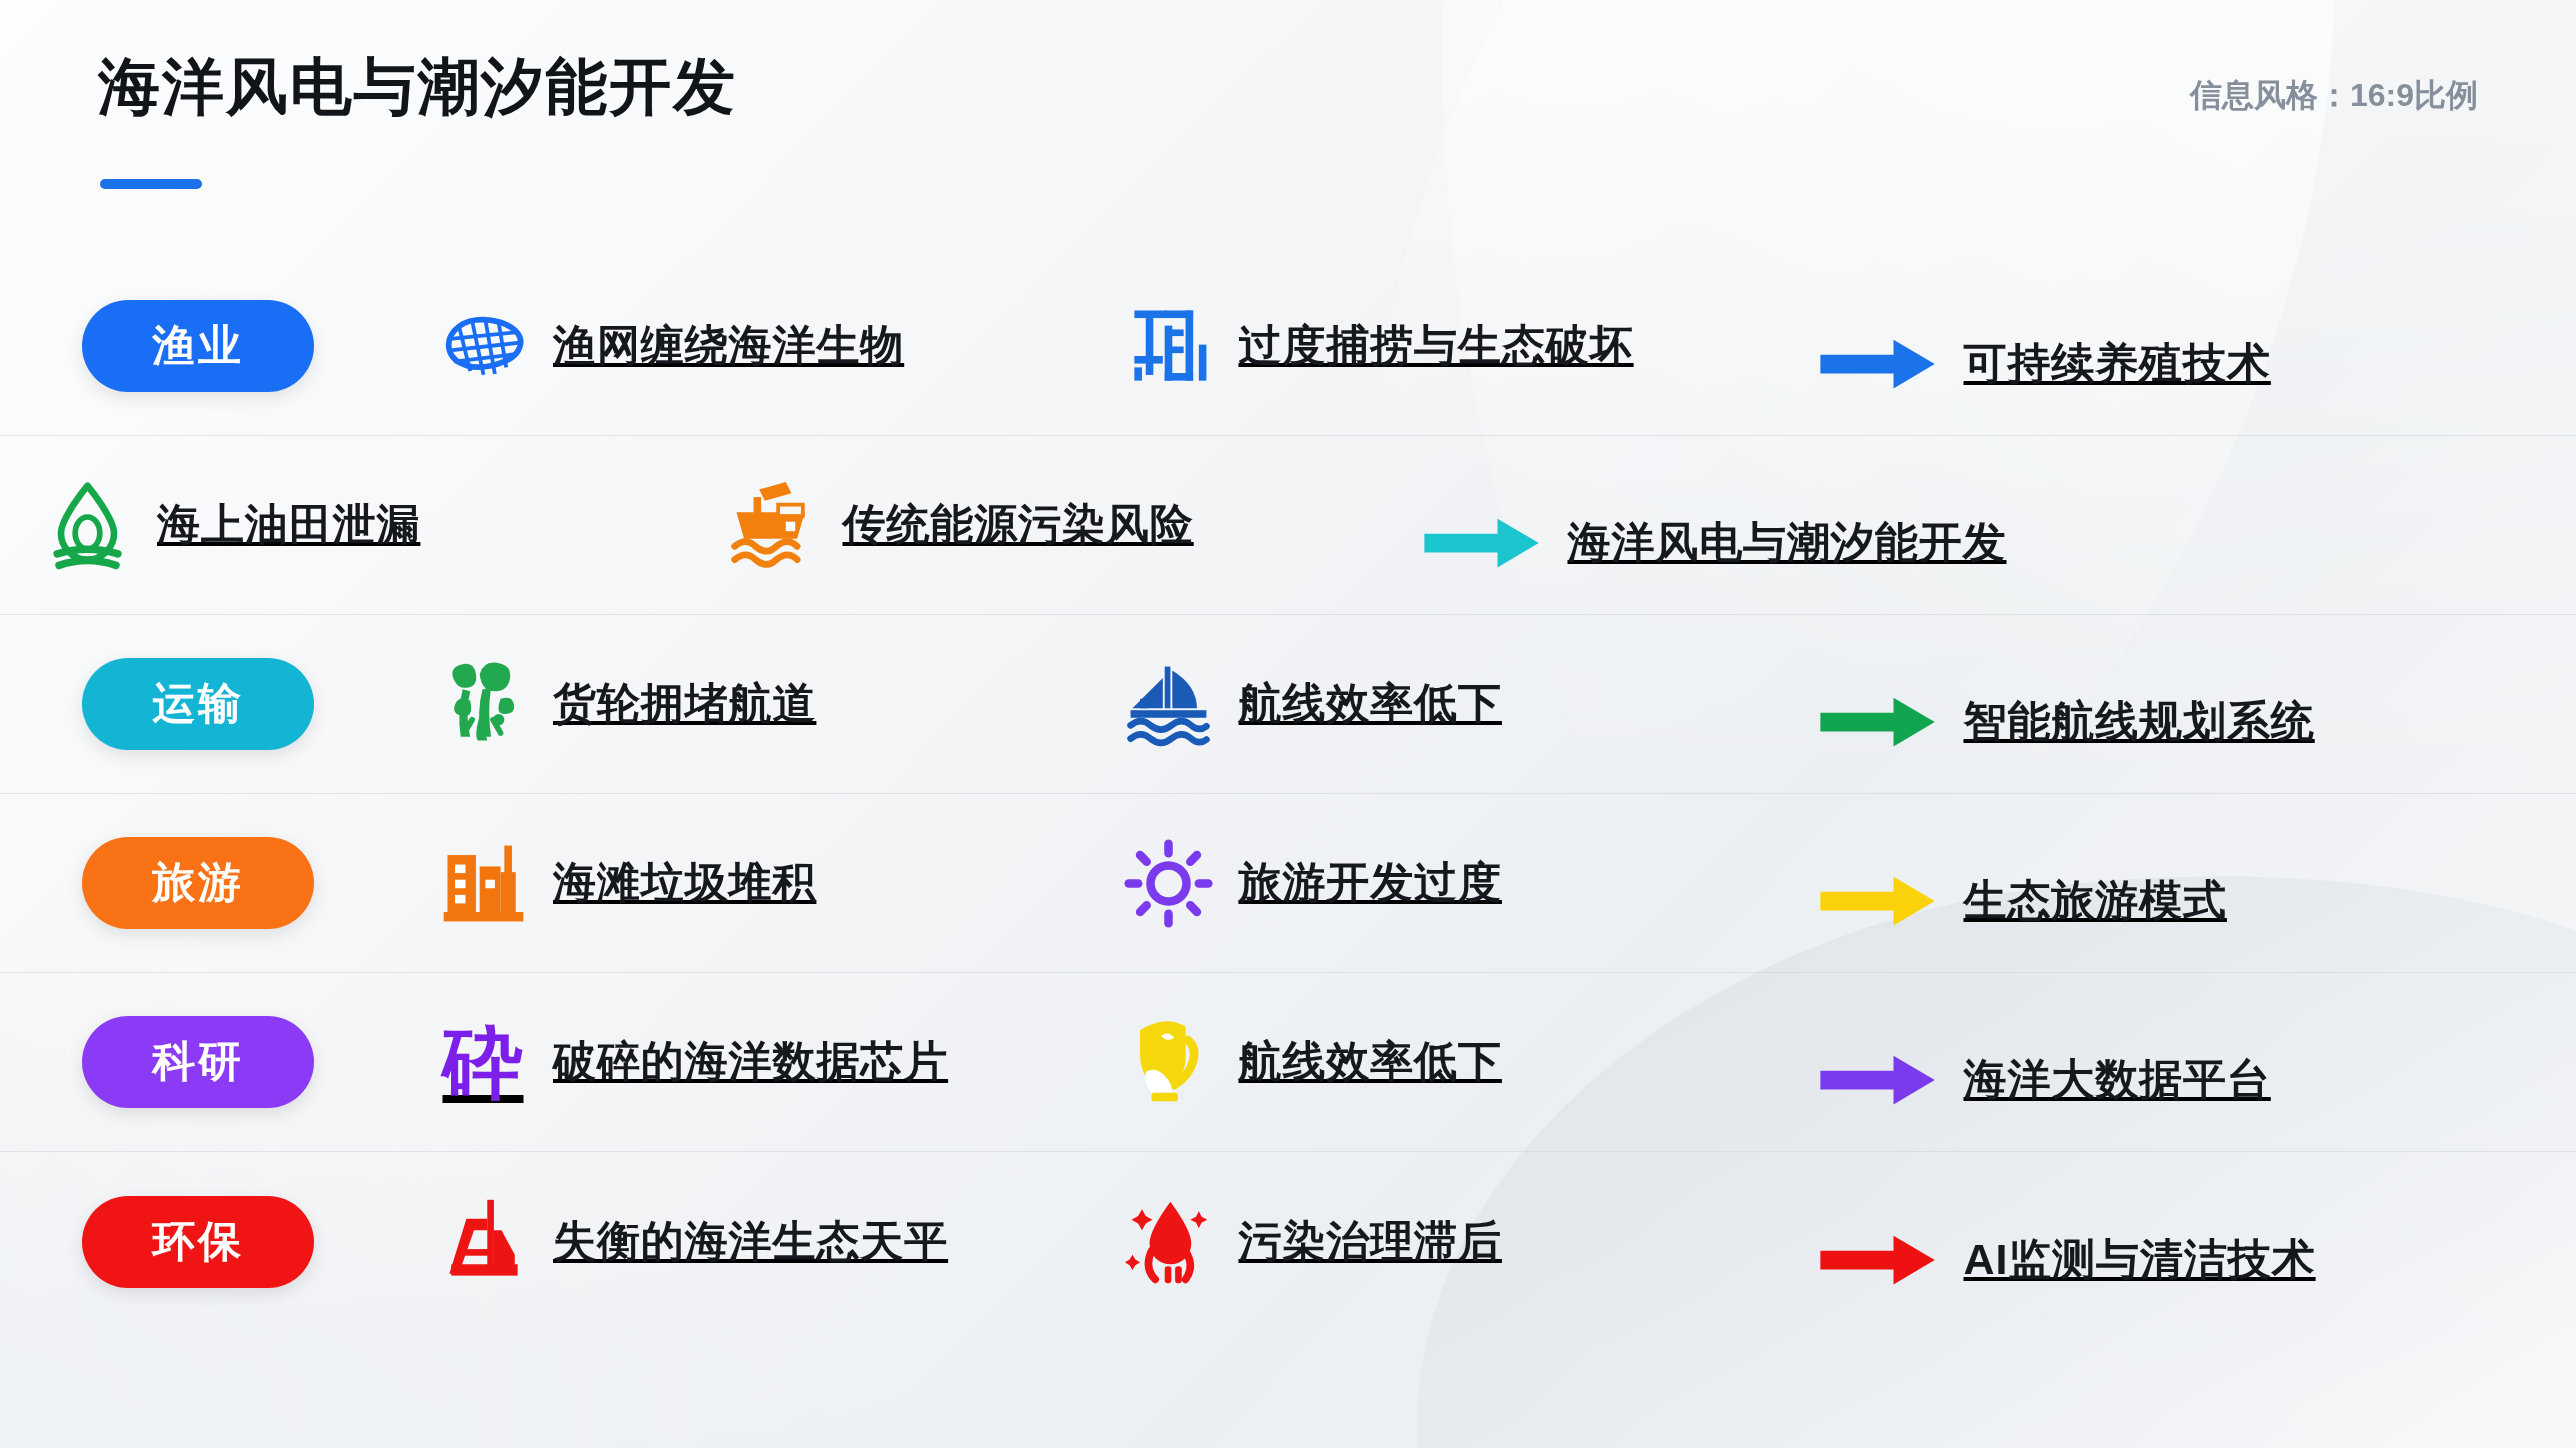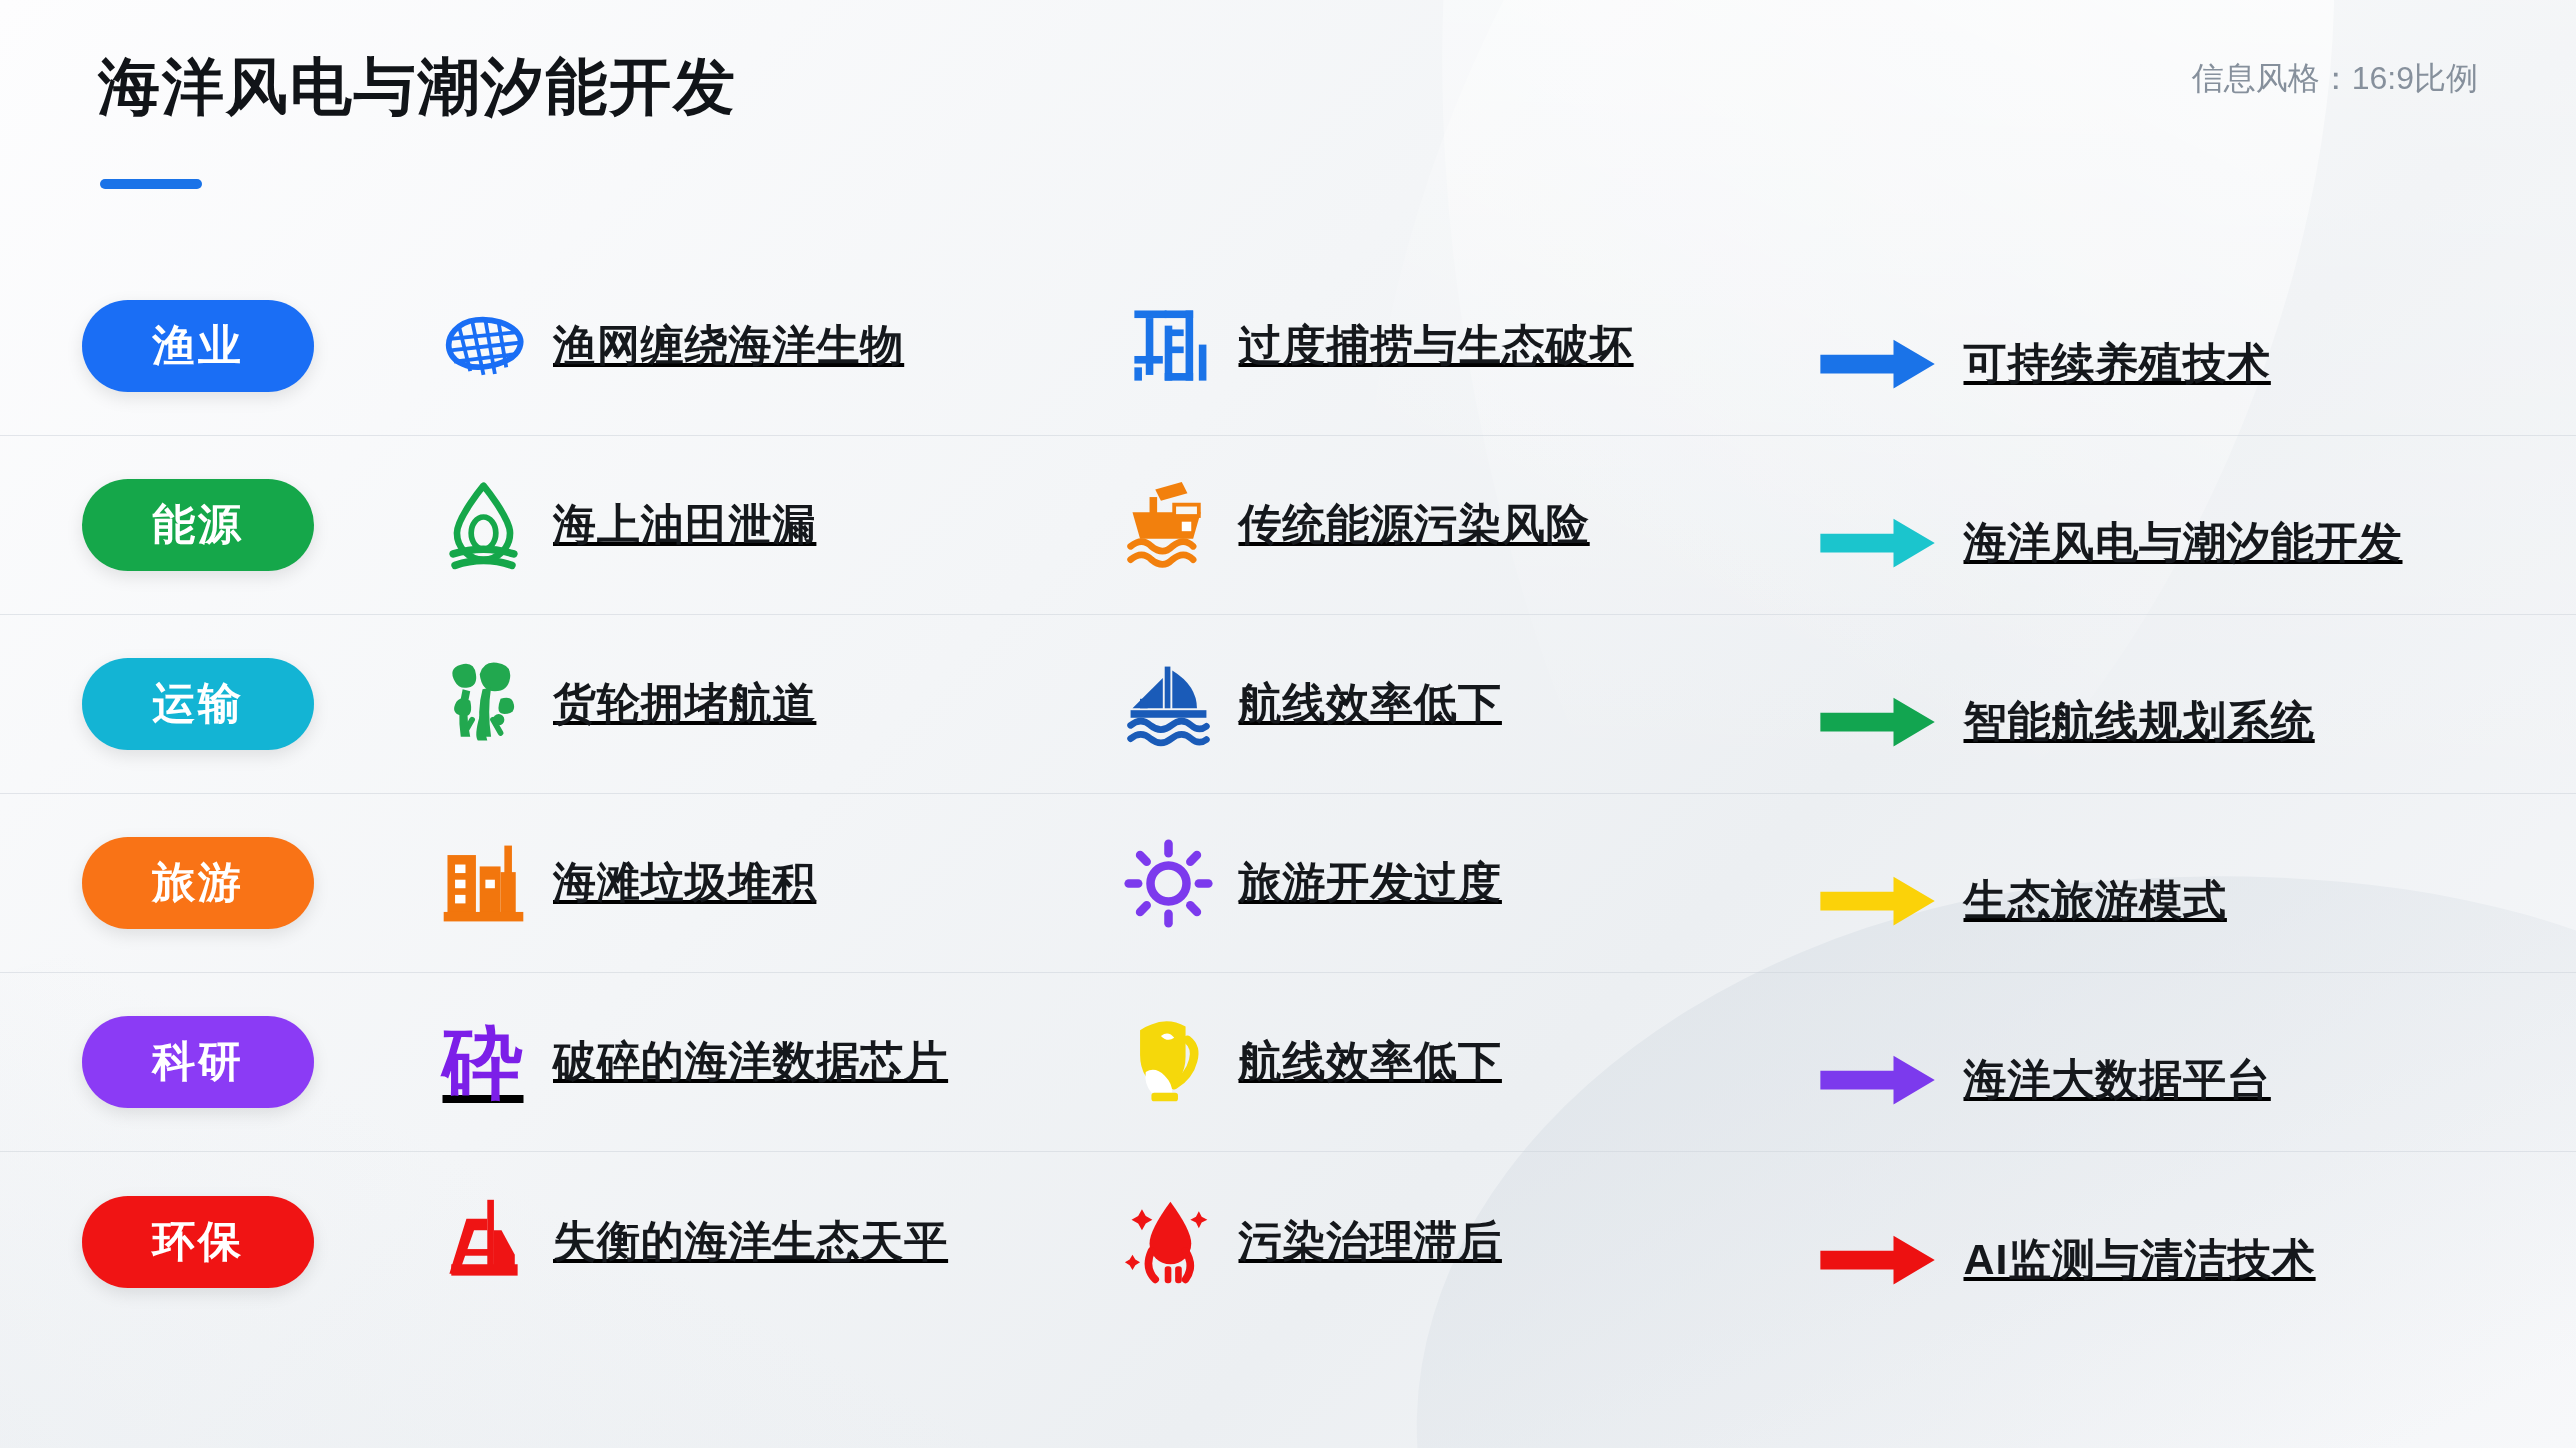--- a/index.html
+++ b/index.html
@@ -72,24 +72,25 @@
     left: 100px;
     top: 179px;
     width: 102px;
     height: 10.4px;
     border-radius: 5.7px;
     background: #1a73e8;
   }
   .ratio-note {
     position: absolute;
     right: 98px;
-    top: 57px;
+    top: 74px;
     font-size: 32px;
     color: #86909c;
     white-space: nowrap;
+    font-weight: bold;
   }
 
   
   .rows {
     position: absolute;
     left: 0;
     top: 257px;
     width: 2576px;
   }
   .row {
@@ -222,23 +223,20 @@
         <span class="arrow-box">
           <svg width="121" height="60" viewBox="0 0 128 64">
             <path d="M2 22 H80 V6 L124 32 L80 58 V42 H2 Z" fill="#1a73e8"></path>
           </svg>
         </span>
         <span class="item-text">可持续养殖技术</span>
       </div>
     </div>
 
     <div class="row">
-      <div class="cat-cell">
-        <div class="pill" style="background:#15a74a">能源</div>
-      </div>
       <div class="item-cell prob-cell">
         <span class="icon-box">
           <svg width="91" height="91" viewBox="0 0 96 96">
             <path d="M48 6 C48 6 20 40 20 56 a28 28 0 0 0 56 0 C76 40 48 6 48 6 Z" fill="none" stroke="#15a74a" stroke-width="7" stroke-linejoin="round"></path>
             <ellipse cx="48" cy="56" rx="13" ry="17" fill="none" stroke="#15a74a" stroke-width="6"></ellipse>
             <path d="M16 78 Q48 68 80 78" fill="none" stroke="#15a74a" stroke-width="8" stroke-linecap="round"></path>
             <path d="M18 90 Q48 80 78 90" fill="none" stroke="#15a74a" stroke-width="8" stroke-linecap="round"></path>
           </svg>
         </span>
         <span class="item-text">海上油田泄漏</span>

